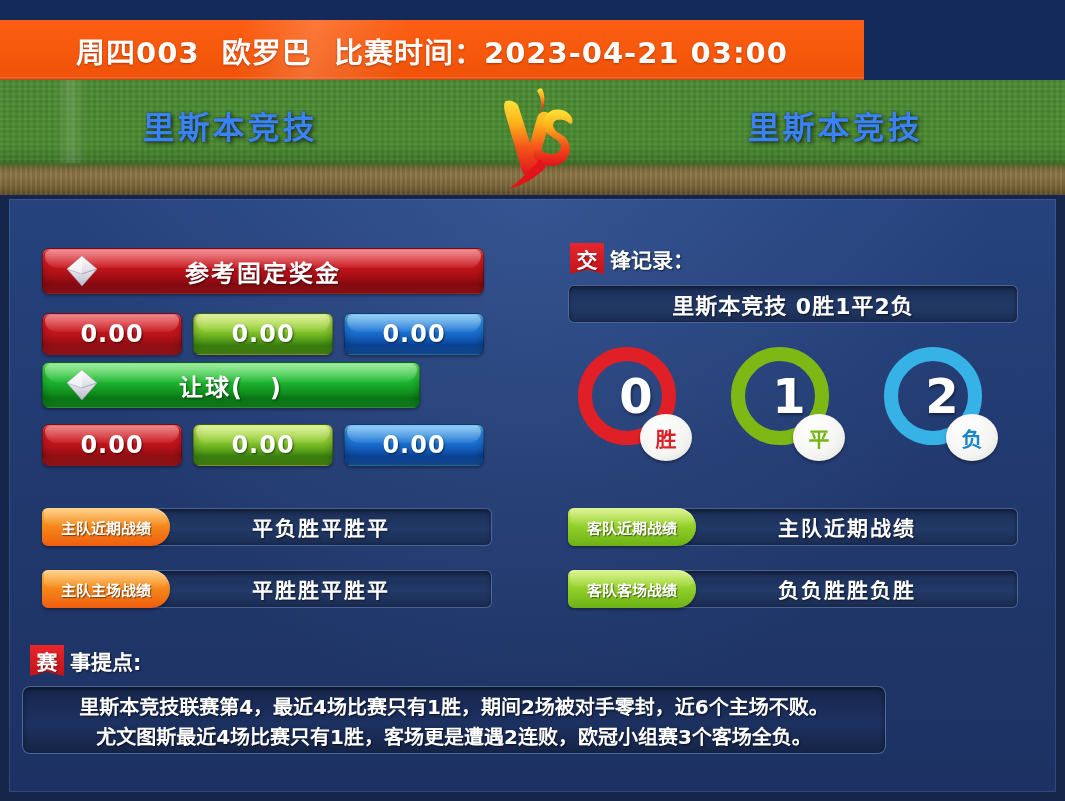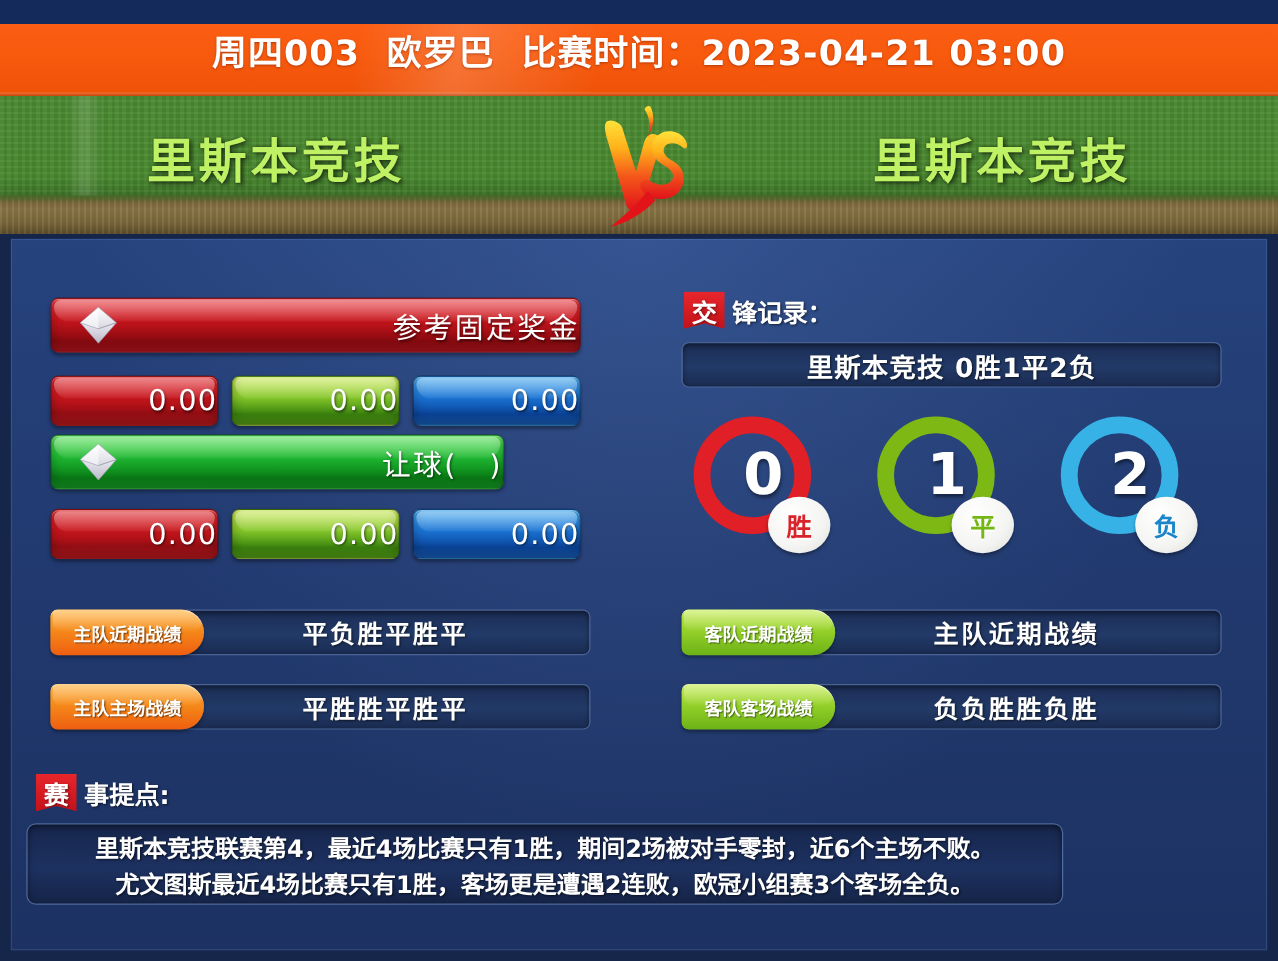--- a/index.html
+++ b/index.html
@@ -17,26 +17,26 @@
     position: relative;
     width: 1065px;
     height: 801px;
     background: #132a5a;
   }
 
   
   .header-bar {
     position: absolute;
     left: 0; top: 20px;
-    width: 1065px; height: 60px;
+    width: 864px; height: 60px;
     background:
       linear-gradient(100deg, rgba(255,255,255,0.00) 28%, rgba(255,255,255,0.16) 36%, rgba(255,255,255,0.00) 47%),
       linear-gradient(180deg, #fb5e14 0%, #f75a0d 45%, #ef5208 100%);
     display: flex;
-    align-items: flex-start;
+    align-items: center;
     justify-content: center;
     overflow: hidden;
   }
   .header-bar::after{
     content:"";
     position:absolute; left:0; bottom:0; width:100%; height:3px;
     background: linear-gradient(180deg, rgba(255,255,255,0.18), rgba(0,0,0,0.18));
   }
   .header-title {
     color: #ffffff;
@@ -75,22 +75,22 @@
   .dirt-strip::before{
     content:"";
     position:absolute; left:0; top:0; width:100%; height:6px;
     background: linear-gradient(180deg, rgba(60,110,35,0.85), rgba(109,92,51,0));
   }
 
   .team-name {
     position: absolute;
     top: 102px;
     width: 420px;
-    color: #bef264;
-    font-size: 40px;
+    color: #3b82f6;
+    font-size: 32px;
     font-weight: bold;
     letter-spacing: 3px;
     text-align: center;
     text-shadow: 2px 2px 4px rgba(0,0,0,0.6), 0 0 2px rgba(0,0,0,0.5);
   }
   .team-home { left: 20px; }
   .team-away { left: 625px; }
 
   .vs-logo {
     position: absolute;
@@ -114,23 +114,23 @@
     left: 0; top: 0; right: 0; bottom: 0;
     border: 1px solid rgba(120,155,215,0.22);
   }
 
   
   .bar {
     position: absolute;
     border-radius: 7px;
     display: flex;
     align-items: center;
-    justify-content: flex-end;
+    justify-content: center;
     color: #fff;
-    font-weight: normal;
+    font-weight: bold;
     text-shadow: 1px 1px 2px rgba(0,0,0,0.55);
     border: 1px solid rgba(0,0,0,0.38);
     box-shadow: inset 0 1px 0 rgba(255,255,255,0.35),
                 inset 0 -6px 10px rgba(0,0,0,0.30),
                 0 2px 3px rgba(0,0,0,0.35);
     overflow: hidden;
   }
   .bar::before {
     content: "";
     position: absolute; left: 2px; right: 2px; top: 1px; height: 42%;

